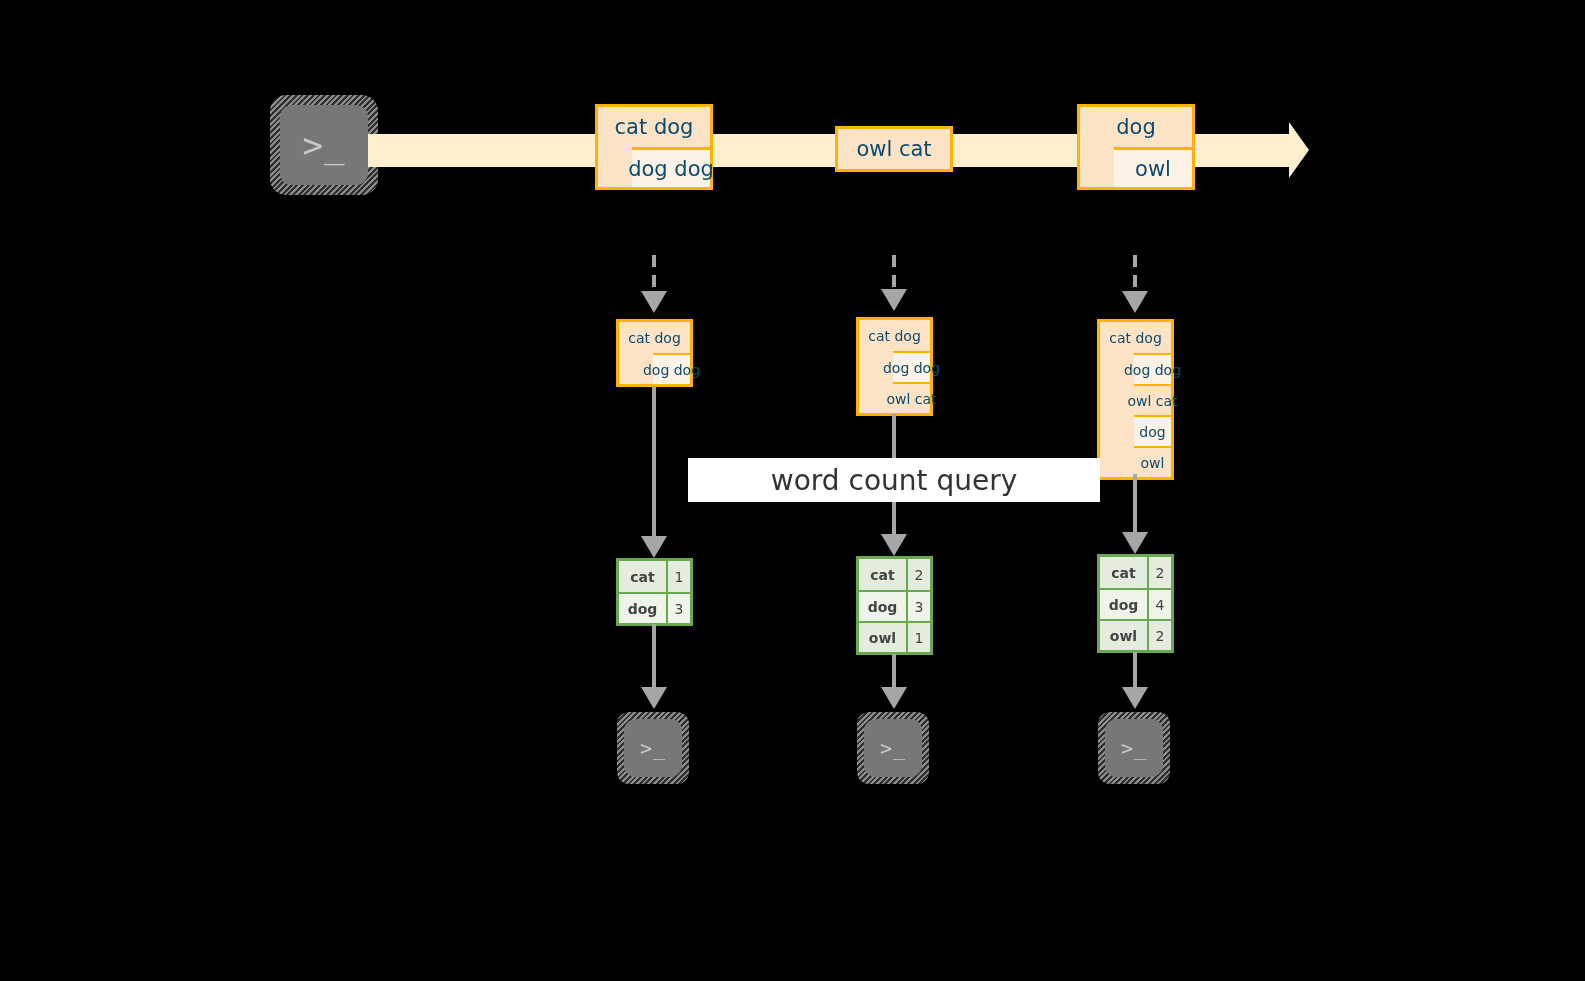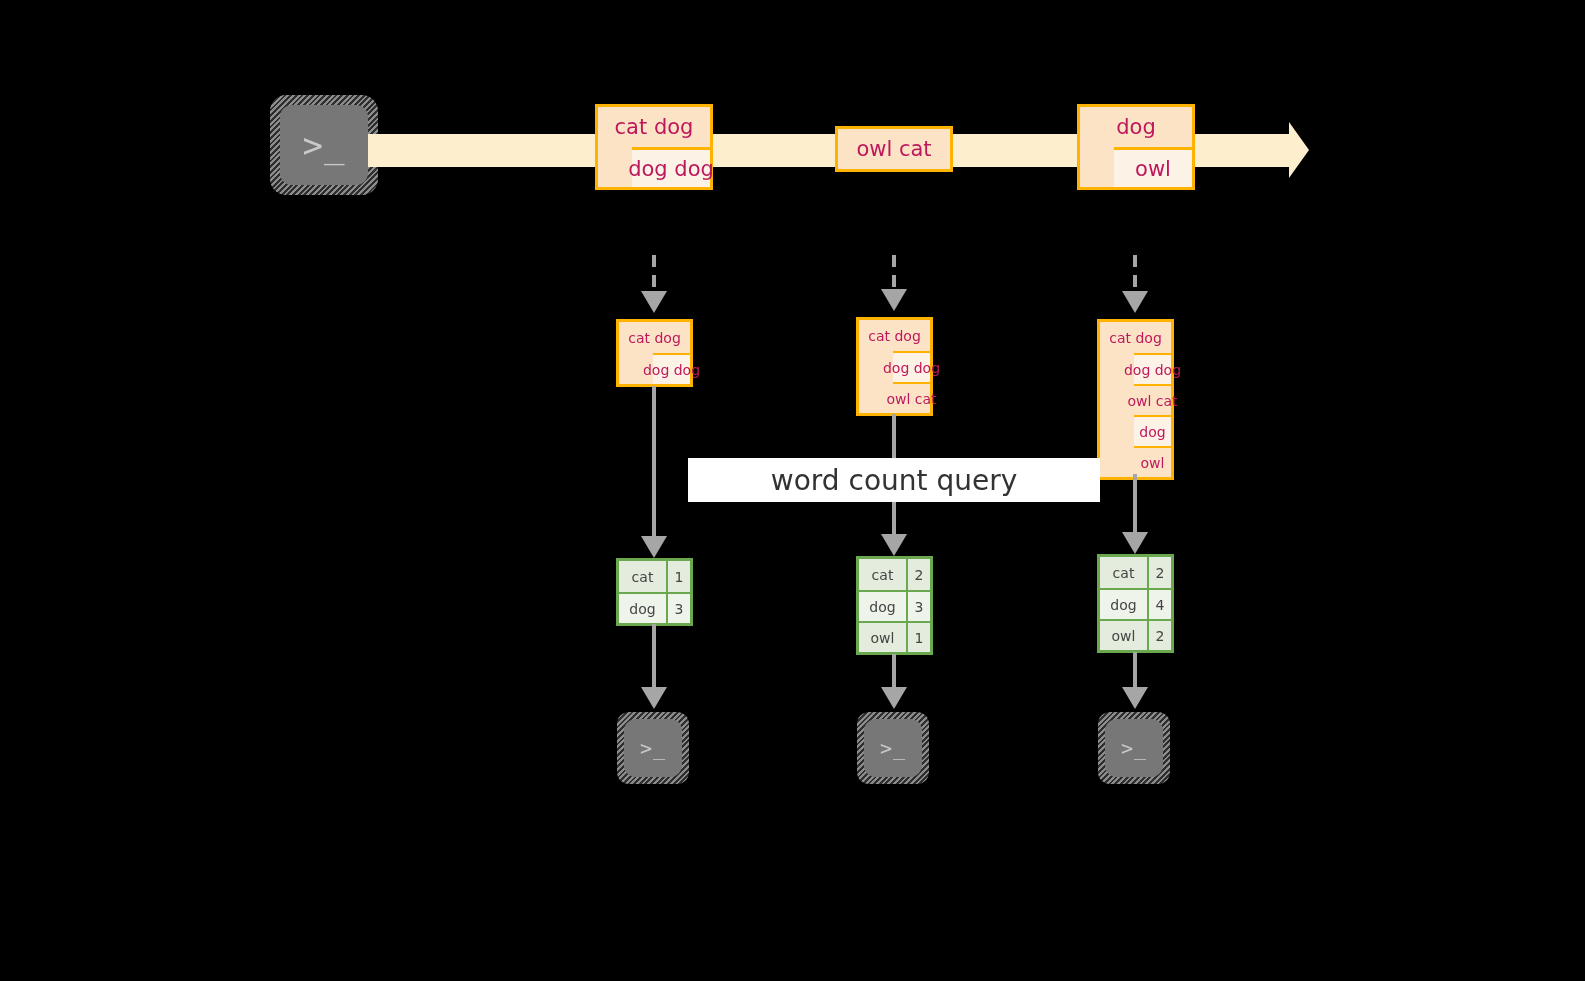--- a/index.html
+++ b/index.html
@@ -68,21 +68,21 @@
     border: 3px solid #ffb300;
     background: #fde3c6;
   }
   .obox .row {
     box-sizing: border-box;
     display: flex;
     align-items: center;
     justify-content: center;
     text-align: right;
     white-space: nowrap;
-    color: #be185d;
+    color: #0c4a6e;
   }
   .obox .row.dark  { background: #fde3c6; }
   .obox .row.light { background: #fdf2e6; }
   .obox .row + .row { border-top: 3px solid #ffb300; margin-left: 34px; }
 
   
   .obox.big { width: 118px; }
   .obox.big .row { height: 40px; font-size: 21px; }
 
   
@@ -106,21 +106,21 @@
   .gtable .grow + .grow { border-top: 2px solid #6aa84f; }
   .gtable .gcell {
     box-sizing: border-box;
     display: flex;
     align-items: center;
     justify-content: center;
     font-size: 14px;
     color: #444;
     white-space: nowrap;
   }
-  .gtable .gcell.word  { width: 47px; }
+  .gtable .gcell.word  { width: 47px; font-weight: bold; }
   .gtable .gcell.count { width: 24px; border-left: 2px solid #6aa84f; }
   .gtable .grow.dark  .gcell { background: #e3ecdd; }
   .gtable .grow.light .gcell { background: #eff4eb; }
 
   
   .vline {
     position: absolute;
     width: 4px;
     background: #a6a6a6;
   }

